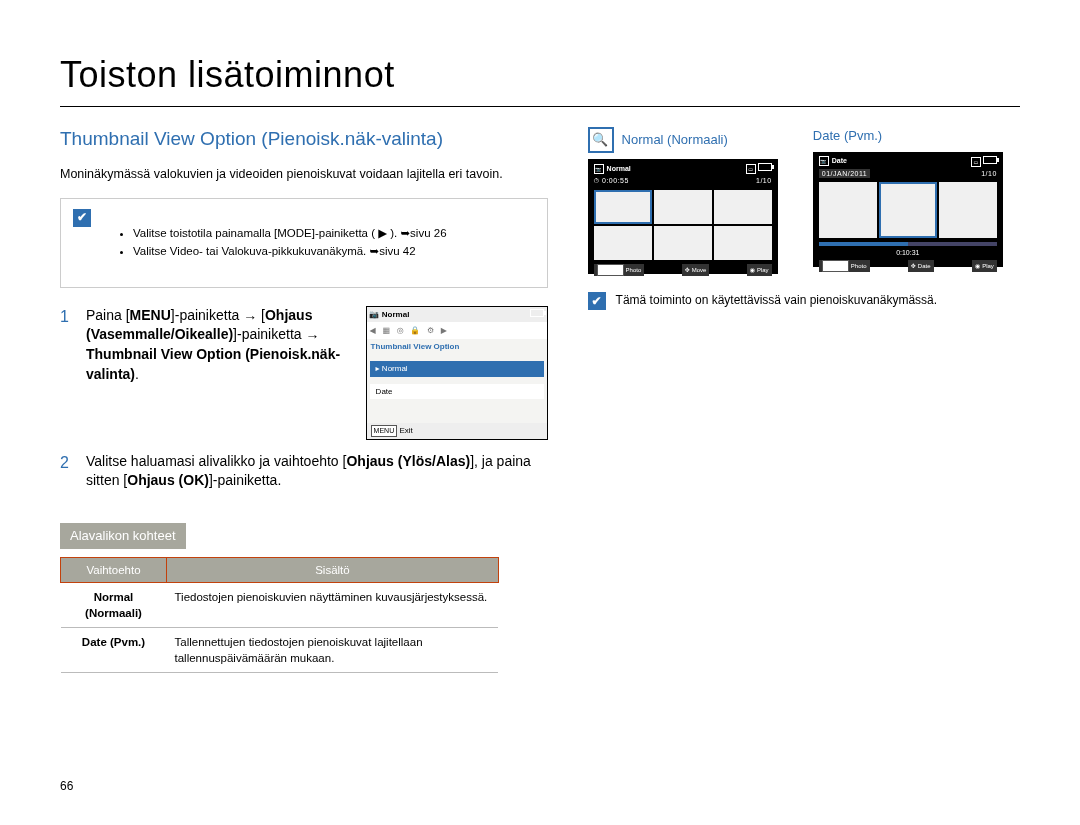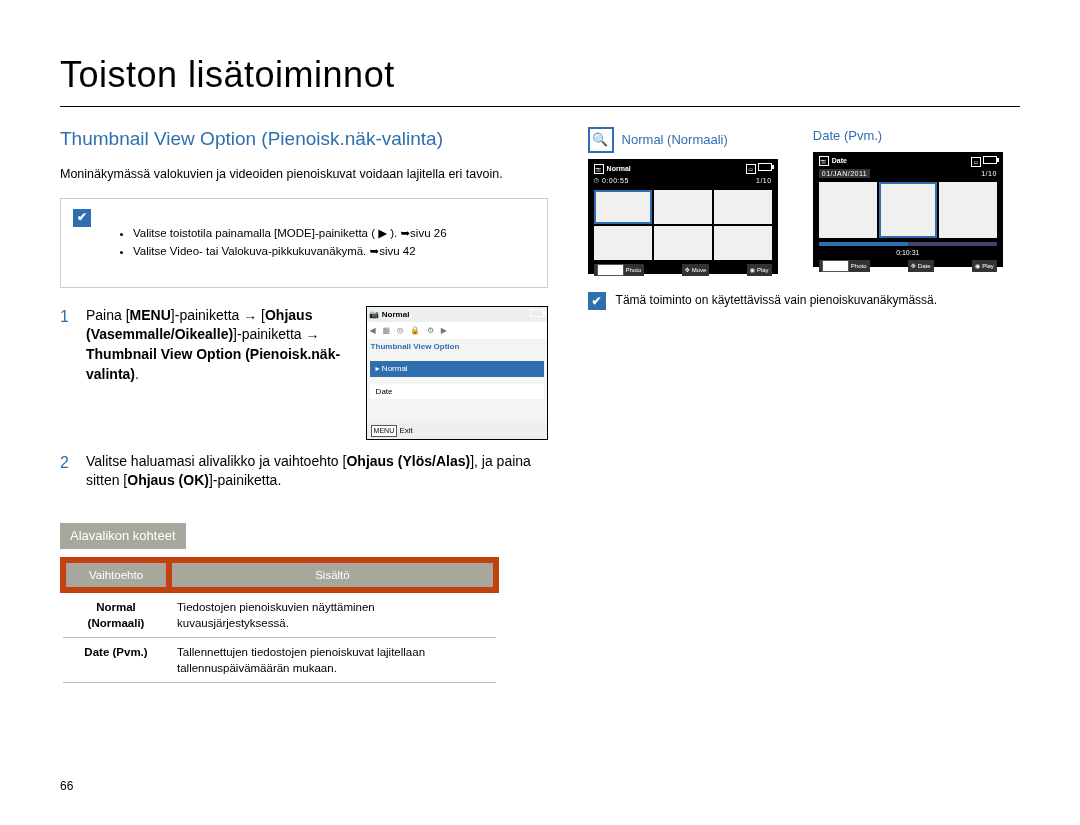--- a/index.html
+++ b/index.html
@@ -71,21 +71,21 @@
   .menu-fig .menu-item { background:#2f6fb0; color:#fff; padding:2px 6px; margin:7px 3px; font-size:8px;}
   .menu-fig .menu-item.alt { background:#fff; color:#000;}
   .menu-fig .footer { padding:2px 4px; font-size:8px; background:#eee; margin-top:24px;}
   .kbd { display:inline-block; border:1px solid #555; background:#fff; font-size:7px; padding:0 2px;}
 
   .subhead-tag {
     display:inline-block; background:#a7a79d; color:#fff; font-size:13px; padding:4px 10px; margin: 20px 0 8px 0;
   }
 
   .data-table { width:90%; border-collapse:collapse; font-size:11.5px;}
-  .data-table th { background:#a7a79d; color:#fff; font-weight:normal; padding:4px 6px; border:6px solid #c2410c; text-align:center;}
+  .data-table th { background:#a7a79d; color:#fff; font-weight:normal; padding:4px 6px; border:1px solid #c2410c; text-align:center;}
   .data-table td { padding:6px 8px; border-bottom:1px solid #bbb; vertical-align:top;}
   .data-table td.opt { font-weight:bold; text-align:center; white-space:pre-line; width:90px;}
   .mag-icon { width:22px; height:22px; border:2px solid #2f6fb0; display:flex; align-items:center; justify-content:center; color:#2f6fb0; font-size:13px;}
   .mode-label { color:#2f6fb0; font-size:13px; width:140px;}
 
   .screens { display:flex; gap:18px; margin-bottom:18px; align-items:flex-start;}
   .screen-col { flex:1;}
   .screen-head { display:flex; align-items:center; gap:8px; margin-bottom:6px;}
 
   .lcd {

